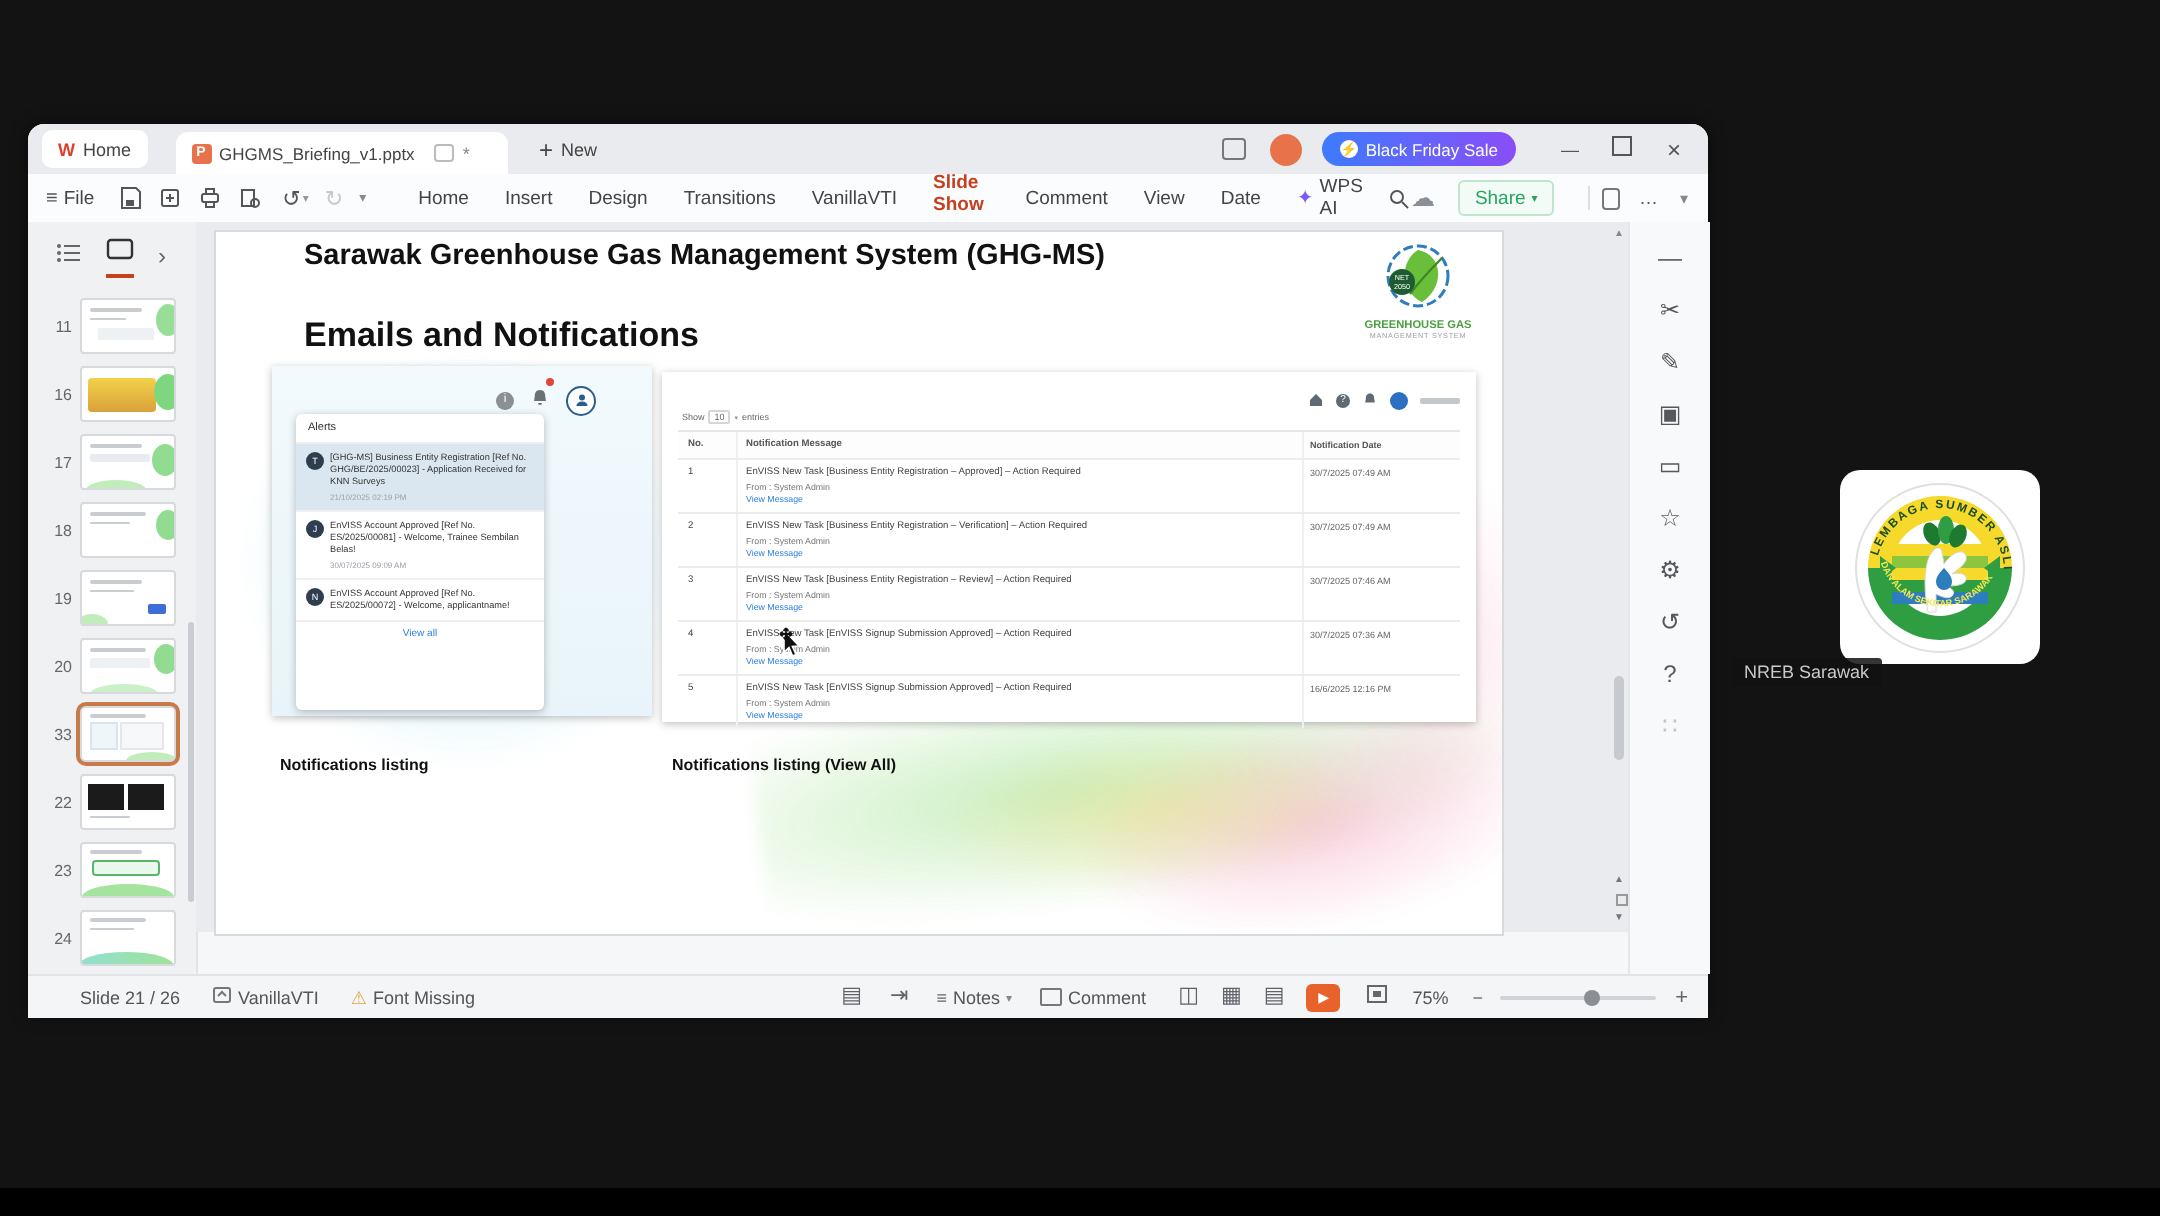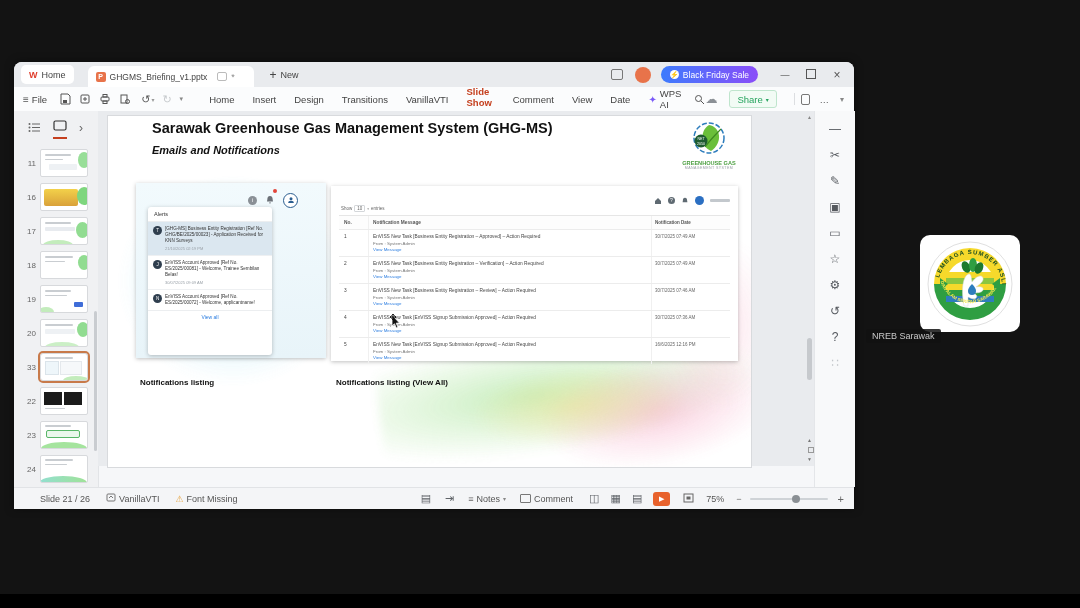--- a/index.html
+++ b/index.html
@@ -257,21 +257,21 @@
 
   <div class="abs slide">
 
     <div class="wave" style="left:10px;top:60px;width:230px;height:210px;background:radial-gradient(ellipse at center,rgba(125,215,240,.55),rgba(125,215,240,0) 70%);"></div>
     <div class="wave" style="left:270px;top:215px;width:390px;height:120px;background:radial-gradient(ellipse at 40% 50%,rgba(140,220,120,.6),rgba(140,220,120,0) 70%);transform:rotate(-7deg);"></div>
     <div class="wave" style="left:430px;top:240px;width:240px;height:110px;background:radial-gradient(ellipse at center,rgba(246,150,185,.55),rgba(246,150,185,0) 70%);transform:rotate(-10deg);"></div>
     <div class="wave" style="left:360px;top:250px;width:220px;height:80px;background:radial-gradient(ellipse at center,rgba(246,225,140,.6),rgba(246,225,140,0) 70%);transform:rotate(-6deg);"></div>
     <div class="wave" style="left:560px;top:120px;width:110px;height:180px;background:radial-gradient(ellipse at center,rgba(246,170,195,.35),rgba(246,170,195,0) 70%);"></div>
 
     <div class="abs" style="left:44px;top:4px;font-size:14.5px;font-weight:bold;color:#111;">Sarawak Greenhouse Gas Management System (GHG-MS)</div>
-    <div class="abs" style="left:44px;top:28px;font-size:11px;font-weight:bold;color:#111;font-style:italic;">Emails and Notifications</div>
+    <div class="abs" style="left:44px;top:42px;font-size:17px;font-weight:bold;color:#111;">Emails and Notifications</div>
 
     <div class="abs" style="left:563px;top:3px;width:76px;text-align:center;">
       <svg width="44" height="40" viewBox="0 0 44 40" style="display:block;margin:0 auto;">
         <circle cx="22" cy="19" r="15" fill="none" stroke="#2e7dbd" stroke-width="1.5" stroke-dasharray="5 2"></circle>
         <path d="M22 6 C34 8 36 24 24 32 C14 28 12 12 22 6 Z" fill="#6abf3a"></path>
         <path d="M18 28 C24 20 30 14 34 10" stroke="#3e8a22" stroke-width="1.2" fill="none"></path>
         <circle cx="14" cy="22" r="6.5" fill="#1d5c30"></circle>
         <text x="14" y="21" font-size="3.6" fill="#fff" text-anchor="middle" font-family="Liberation Sans, sans-serif">NET</text>
         <text x="14" y="25.5" font-size="3.6" fill="#fff" text-anchor="middle" font-family="Liberation Sans, sans-serif">2050</text>
       </svg>

